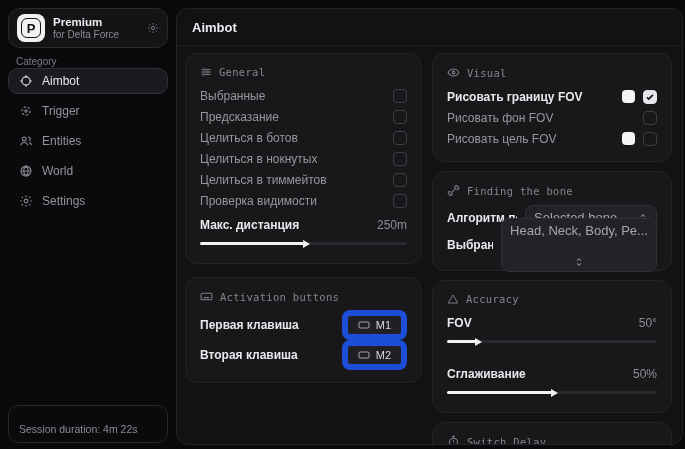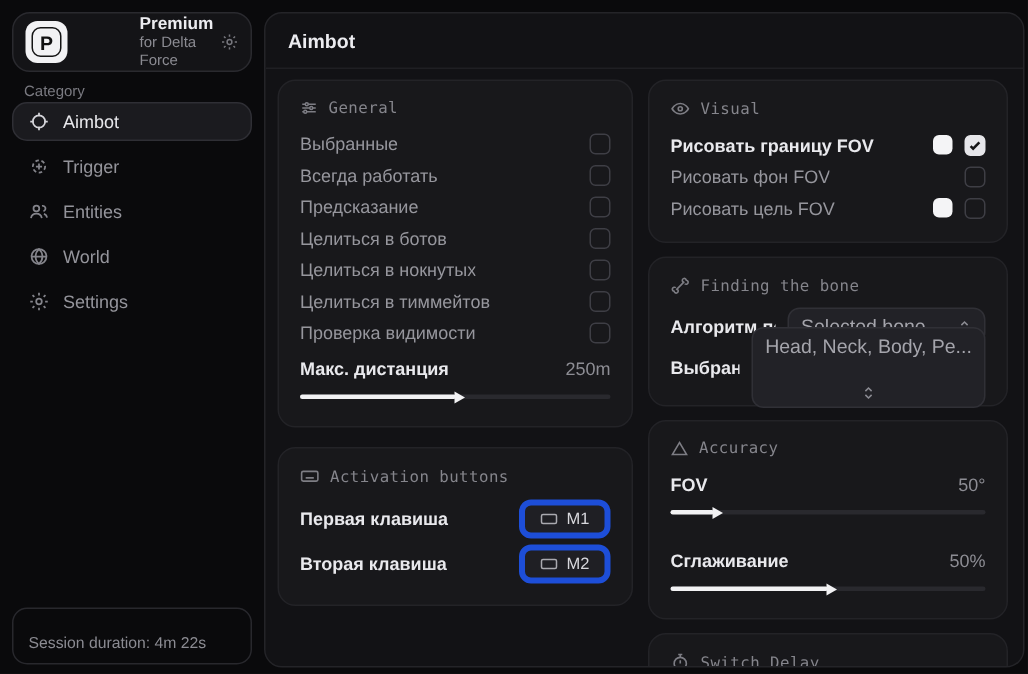--- a/index.html
+++ b/index.html
@@ -20,21 +20,21 @@
     border:1px solid #2a2a2f; border-radius:12px; background:#141417;
     display:flex; align-items:center; padding:0 8px; gap:8px;
   }
   .logo {
     width:28px; height:28px; border-radius:8px; background:#f2f2f4;
     color:#111; font-weight:bold; font-size:13px;
     display:flex; align-items:center; justify-content:center; position:relative;
     flex:0 0 auto;
   }
   .logo::after { content:''; position:absolute; inset:4px; border:1.5px solid #141414; border-radius:6px; }
-  .brand-text { flex:1; min-width:0; line-height:1.15;margin-left:40px; }
+  .brand-text { flex:1; min-width:0; line-height:1.15; }
   .brand-title { color:#ececf0; font-size:11.5px; font-weight:bold; }
   .brand-sub { color:#8b8b92; font-size:10px; }
   .brand-gear { color:#77777e; flex:0 0 auto; }
 
   .category-label { position:absolute; left:16px; top:56px; font-size:10px; color:#7a7a81; }
 
   .nav { position:absolute; left:8px; top:68px; width:160px; display:flex; flex-direction:column; gap:4px; }
   .nav-item {
     height:26px; display:flex; align-items:center; gap:9px;
     padding:0 10px; border-radius:10px; border:1px solid transparent;
@@ -99,21 +99,21 @@
 
   .slider { position:relative; height:3px; background:#29292e; border-radius:2px; margin:7px 0 6px 0; }
   .slider-fill { position:absolute; left:0; top:0; height:3px; background:#f2f2f4; border-radius:2px; }
   .slider-fill::after {
     content:''; position:absolute; right:-6px; top:50%; transform:translateY(-50%);
     border-left:7px solid #f2f2f4; border-top:4px solid transparent; border-bottom:4px solid transparent;
   }
 
   .key-pill {
     display:flex; align-items:center; gap:6px;
-    background:#1f1f24; border:4px solid #1d4ed8; border-radius:8px;
+    background:#1f1f24; border:6px solid #1d4ed8; border-radius:8px;
     padding:3px 10px; font-size:11px; color:#d8d8dd; flex:0 0 auto;
   }
   .key-pill .kicon { color:#a9a9af; }
 
   .dropdown {
     display:flex; align-items:center; justify-content:space-between; gap:19px;
     background:#222227; border:1px solid #303036; border-radius:8px;
     padding:4px 8px; font-size:13px; color:#a5a5ac; flex:0 0 auto;
     white-space:nowrap;
   }
@@ -217,24 +217,20 @@
               </svg>
           </span>
           <span>General</span>
         </div>
 
         <div class="row">
           <span class="row-label">Выбранные</span>
           <span class="checkbox"></span>
         </div>
         <div class="row">
-          <span class="row-label">Всегда работать</span>
-          <span class="checkbox"></span>
-        </div>
-        <div class="row">
           <span class="row-label">Предсказание</span>
           <span class="checkbox"></span>
         </div>
         <div class="row">
           <span class="row-label">Целиться в ботов</span>
           <span class="checkbox"></span>
         </div>
         <div class="row">
           <span class="row-label">Целиться в нокнутых</span>
           <span class="checkbox"></span>

